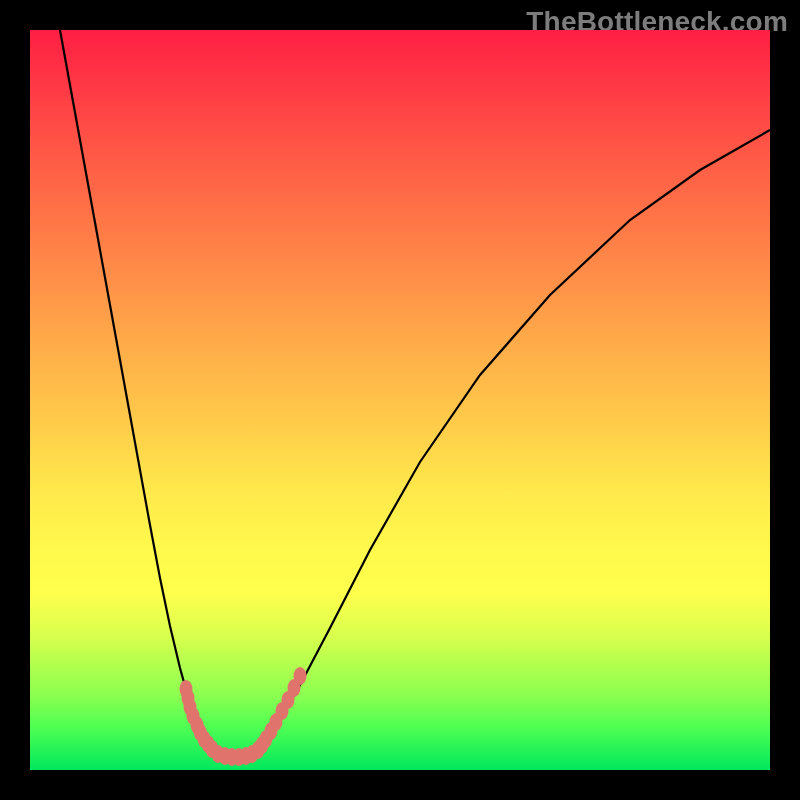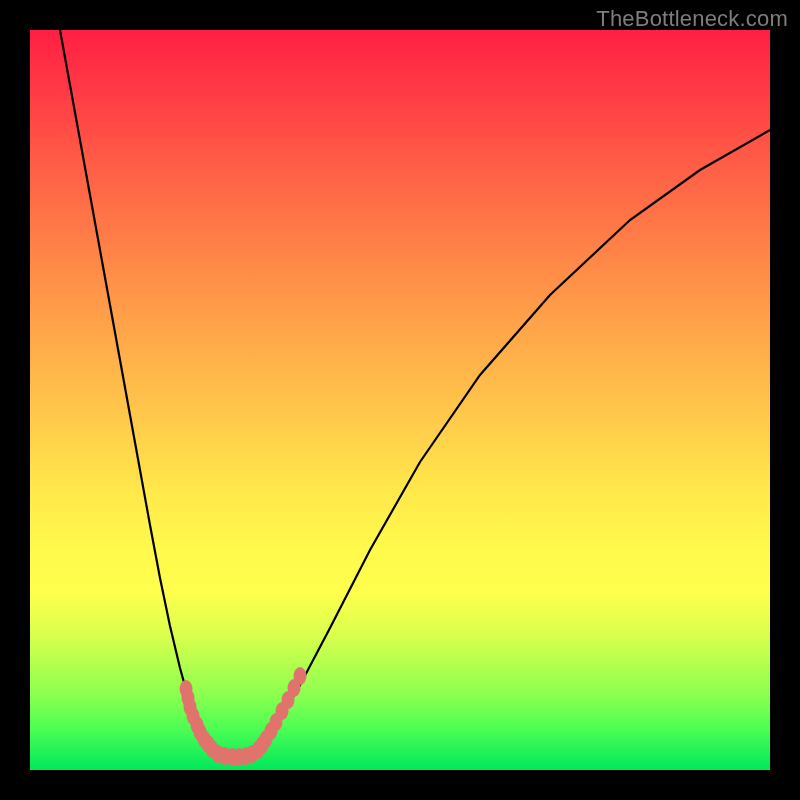--- a/index.html
+++ b/index.html
@@ -39,22 +39,22 @@
       #8aff50 90%,
       #52ff53 94%,
       #00e85c 100%
     );
   }
   .watermark {
     position: absolute;
     top: 6px;
     right: 12px;
     color: #7d7d7d;
-    font-size: 22px;
-    font-weight: 400;
+    font-size: 28px;
+    font-weight: 700;
     letter-spacing: 0.2px;
     user-select: none;
   }
   svg.curve {
     position: absolute;
     left: 0;
     top: 0;
     width: 740px;
     height: 740px;
   }

